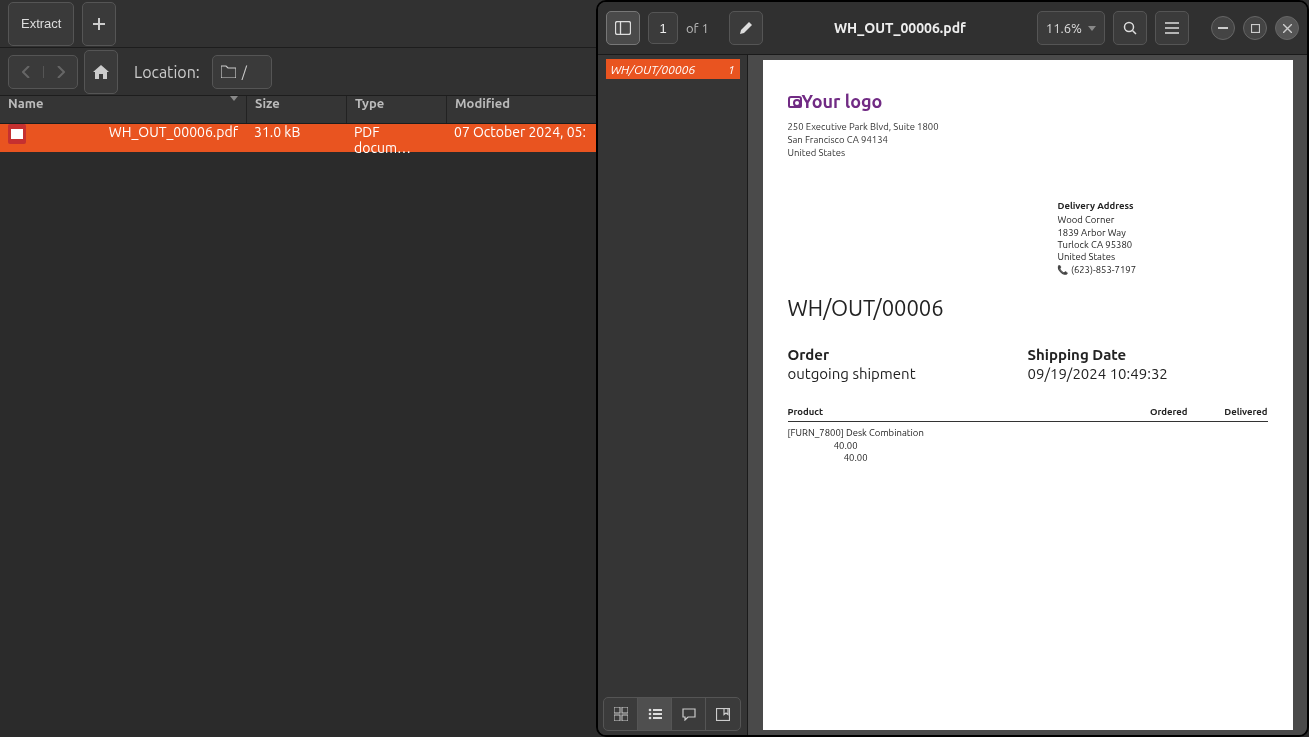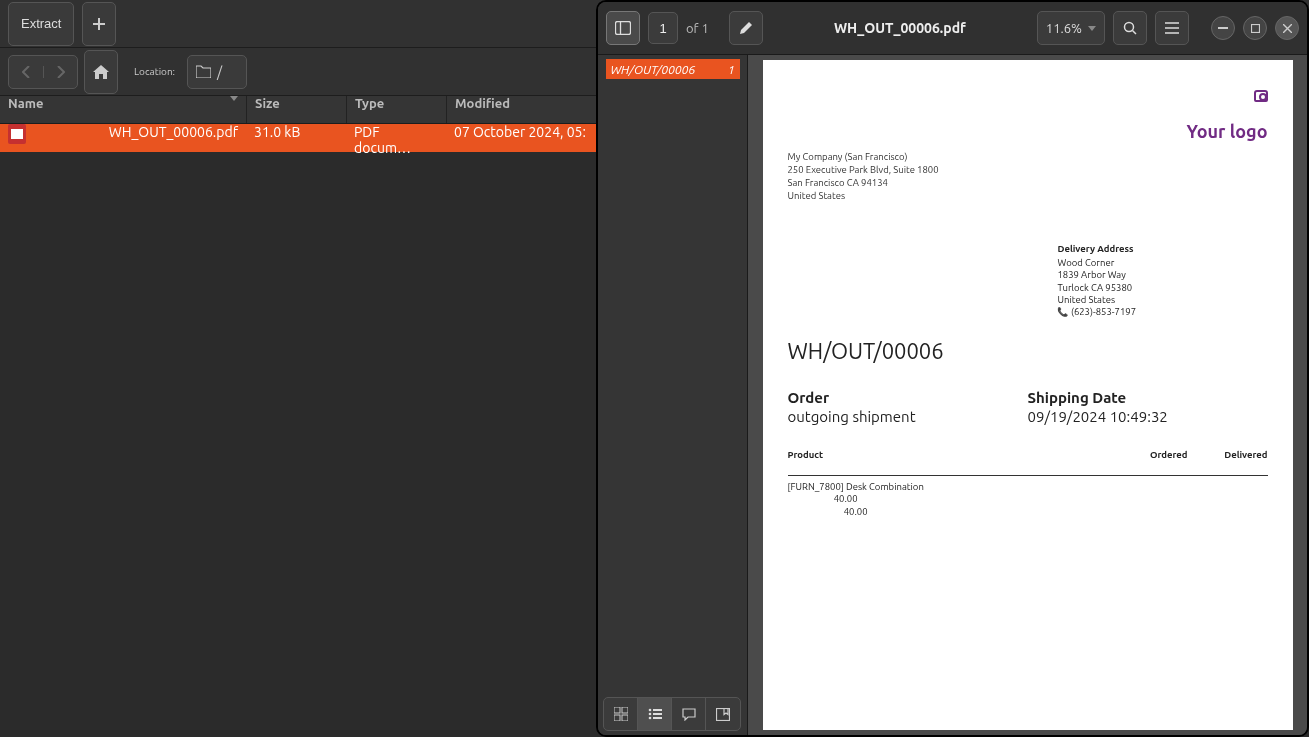--- a/index.html
+++ b/index.html
@@ -63,21 +63,21 @@
   background: #3a3a3a;
 }
 .nav-seg .seg {
   width: 34px;
   display: flex;
   align-items: center;
   justify-content: center;
   color: #777;
 }
 .nav-seg .seg + .seg { border-left: 1px solid #555; }
-.loc-label { font-size: 10px; color: #ccc; margin: 0 6px 0 10px; text-align: right; }
+.loc-label { font-size: 16px; color: #ccc; margin: 0 6px 0 10px; text-align: right; }
 .loc-path {
   border: 1px solid #555;
   border-radius: 5px;
   height: 34px;
   background: #3a3a3a;
   display: flex;
   align-items: center;
   padding: 0 8px;
   gap: 6px;
   color: #ccc;
@@ -264,23 +264,22 @@
   color: #222;
   padding: 30px 25px;
   font-size: 10px;
   line-height: 1.3;
 }
 .logo {
   color: #712b84;
   font-weight: bold;
   font-size: 18px;
   display: flex;
-  align-items: flex-end;
-  gap: 18px;
-  flex-direction: column;
+  align-items: center;
+  gap: 0;
 }
 .logo-icon {
   width: 14px; height: 12px;
   border: 2px solid #712b84;
   border-radius: 3px 3px 2px 2px;
   position: relative;
 }
 .logo-icon::after {
   content: ""; position: absolute;
   width: 4px; height: 4px;
@@ -313,21 +312,21 @@
   margin-top: 22px;
   width: 100%;
 }
 .products .p-header, .products .p-row {
   display: flex;
   font-size: 9.5px;
 }
 .products .p-header {
   font-weight: bold;
   border-bottom: 1px solid #333;
-  padding-bottom: 14px;
+  padding-bottom: 3px;
 }
 .products .p-row {
   padding-top: 5px;
   flex-direction: column;
 }
 .p-col-product { flex: 1; }
 .p-col-ordered { width: 70px; text-align: right; }
 .p-col-delivered { width: 80px; text-align: right; }
 .phone-icon { font-size: 9px; }
 .orange-edge {
@@ -493,21 +492,20 @@
       </div>
     </div>
 
     <div class="page-area">
       <div class="page">
         <div class="logo">
           <span class="logo-icon"></span>
           <span>Your logo</span>
         </div>
         <div class="company-block">
-          <div>My Company (San Francisco)</div>
           <div>250 Executive Park Blvd, Suite 1800</div>
           <div>San Francisco CA 94134</div>
           <div>United States</div>
         </div>
         <div class="delivery">
           <div class="d-title">Delivery Address</div>
           <div>Wood Corner</div>
           <div>1839 Arbor Way</div>
           <div>Turlock CA 95380</div>
           <div>United States</div>

